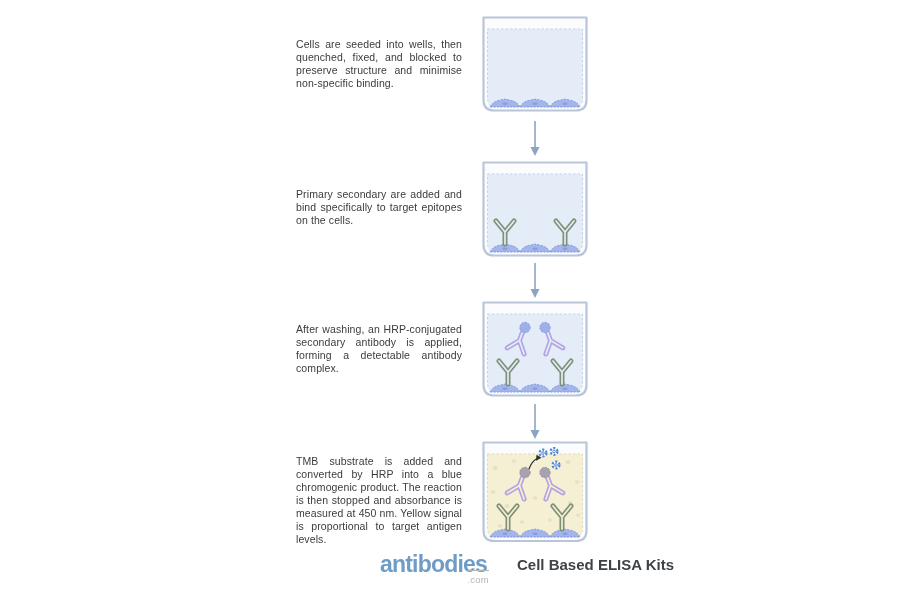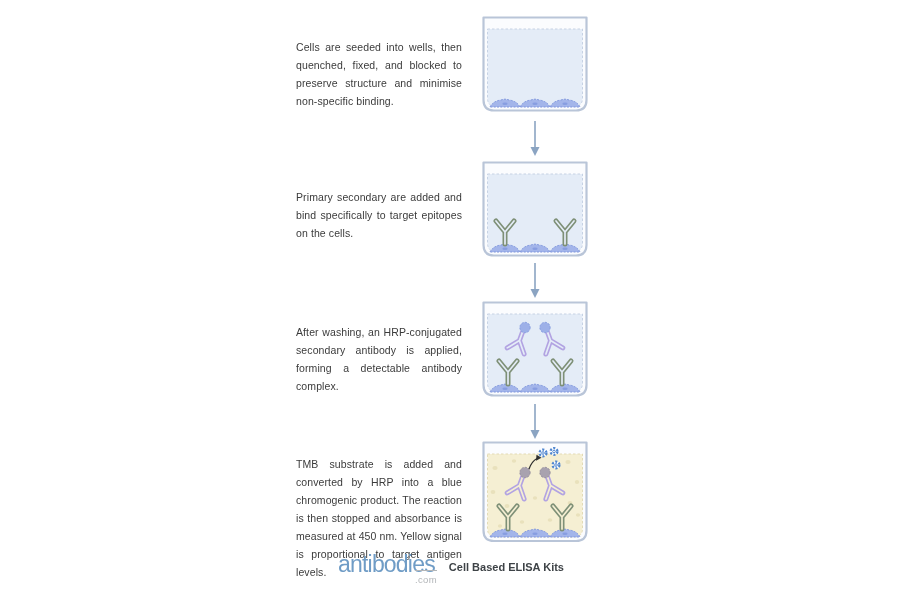--- a/index.html
+++ b/index.html
@@ -4,21 +4,21 @@
 <style>
   html,body { margin:0; padding:0; background:#fff; }
   .canvas {
     position:relative; width:900px; height:594px; overflow:hidden;
     background:#ffffff;
     font-family:"Liberation Sans", sans-serif;
     color: var(--text, #3b3b3b);
   }
   .step-text {
     position:absolute; left:296px; width:166px;
-    font-size:10.5px; line-height:18px;
+    font-size:10.5px; line-height:13px;
     text-align:justify; color:var(--text,#3b3b3b);
     letter-spacing:0.1px;
   }
   .well { position:absolute; left:480px; width:110px; }
   .well svg { display:block; width:100%; height:100%; overflow:visible; }
   .well-blue  { --gap: var(--liquid-blue,  #e4ecf7); }
   .well-yellow{ --gap: var(--liquid-yellow,#f5efd3); }
   .flow-arrow { position:absolute; left:529px; width:12px; height:36px; }
   .outer-well { fill:var(--well-fill,#fbfcfe); stroke:var(--well-border,#b9c5d8); stroke-width:2.2; stroke-linejoin:round; }
   .liquid-blue-fill  { fill:var(--liquid-blue,#e4ecf7);  stroke:var(--liquid-border-blue,#c6d2e4);  stroke-width:1; stroke-dasharray:2.5 2; }
@@ -27,31 +27,32 @@
   .hrp-gray { fill:var(--hrp-gray,#a8a2af); stroke:#8d8797; stroke-width:0.8; stroke-dasharray:2 1.4; }
   .speck { fill:var(--speckle,#e9e1bc); }
   .conv-arrow { stroke:#2e2e2e; stroke-width:1.3; fill:none; }
   .conv-head { fill:#2e2e2e; }
   .arrow-line { stroke:var(--arrow,#8ba4c2); stroke-width:1.6; }
   .arrow-head { fill:var(--arrow,#8ba4c2); }
 
   .footer { position:absolute; left:338px; top:551px; display:flex; align-items:flex-end; }
   .brand-wrap { position:relative; display:inline-block; }
   .brand {
-    font-size:23px; font-weight:normal; letter-spacing:-0.8px;
+    font-size:23px; font-weight:bold; letter-spacing:-0.8px;
     color:var(--brand-blue,#6f9cc6);
+    margin-left:42px;
   }
   .brand-suffix {
     position:absolute; right:-2px; bottom:-7px;
     font-size:9.5px; color:var(--brand-gray,#b2b5b8); letter-spacing:0.3px;
     border-top:1px solid var(--brand-gray,#b2b5b8); padding-top:3px;
   }
   .product-title {
-    margin-left:14px; padding-bottom:5px;
-    font-size:11px; font-weight:bold; color:var(--title-dark,#3e4347);
+    margin-left:30px; padding-bottom:5px;
+    font-size:15px; font-weight:bold; color:var(--title-dark,#3e4347);
     white-space:nowrap;
   }
 </style>
 </head>
 <body>
 
 <div class="canvas">
 
   <svg width="0" height="0" style="position:absolute" aria-hidden="true">
     <defs>

